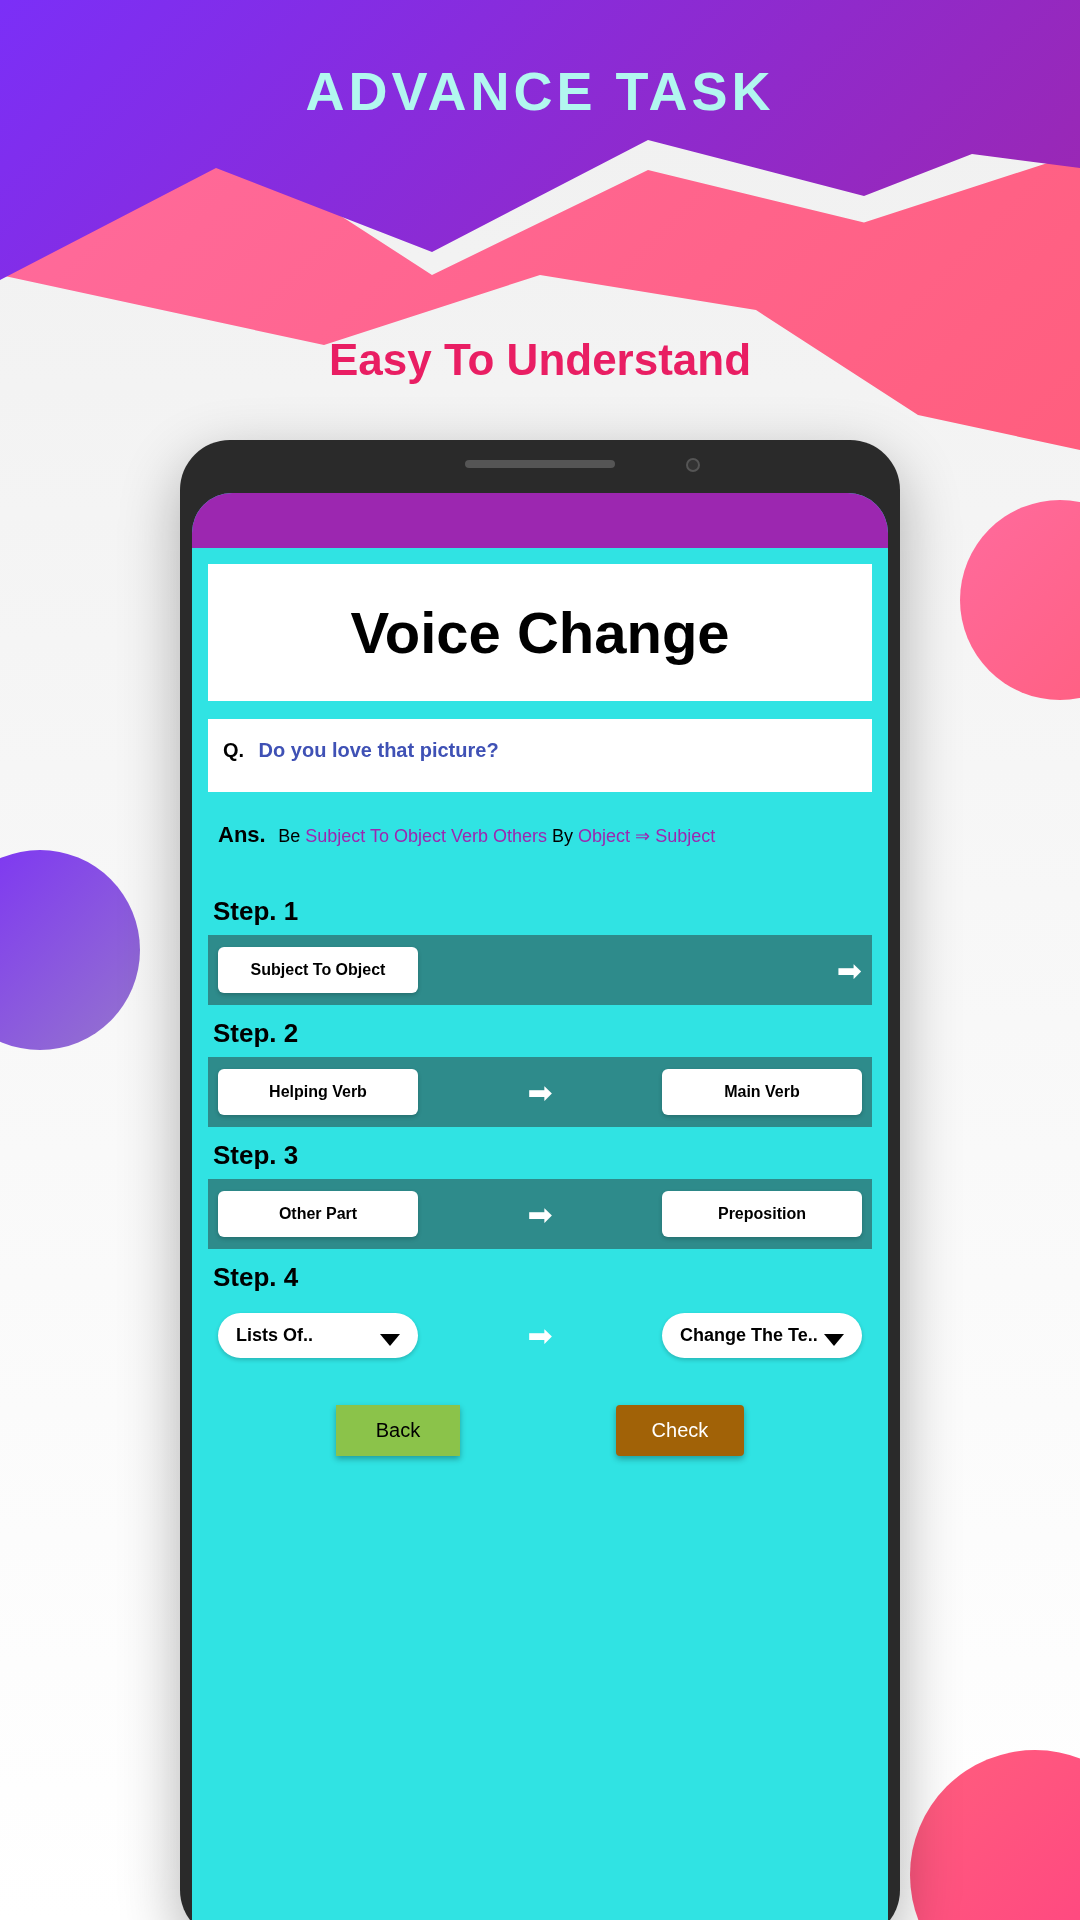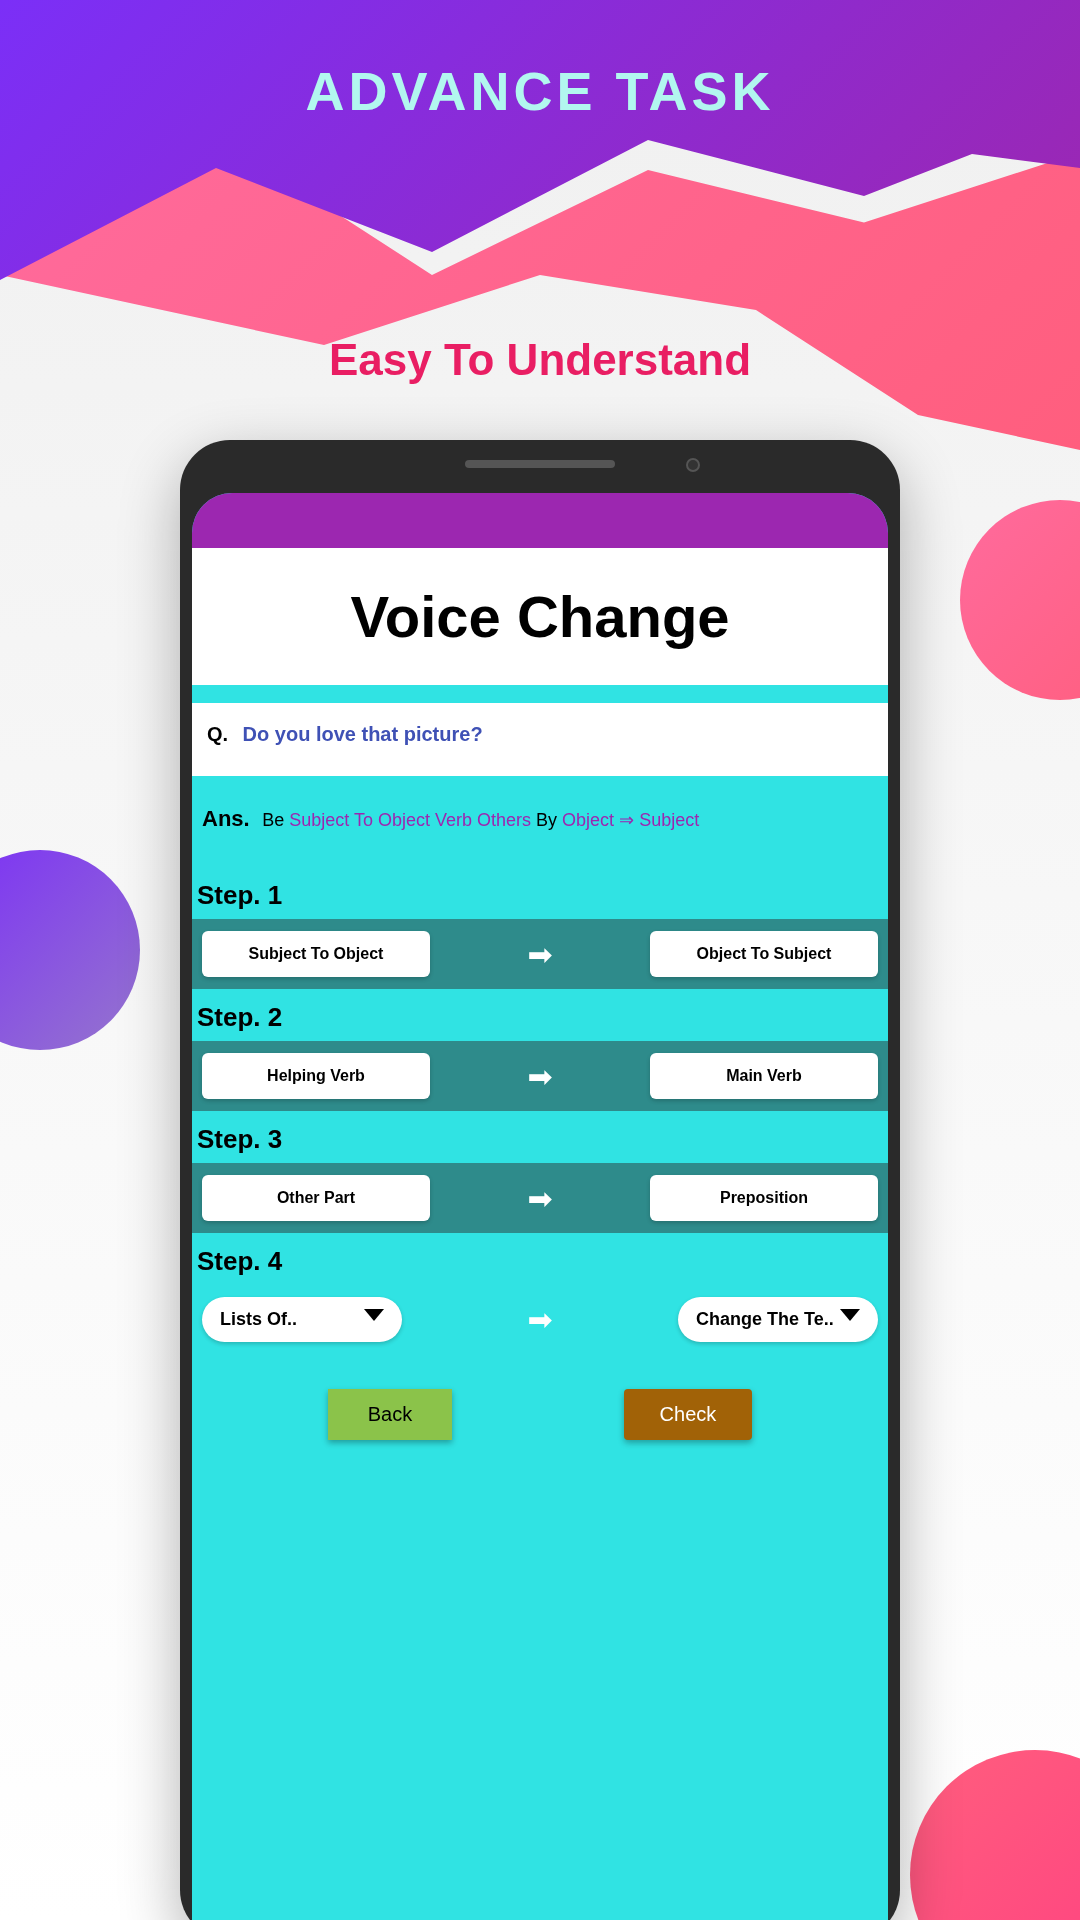--- a/index.html
+++ b/index.html
@@ -124,21 +124,21 @@
       overflow: hidden;
       position: relative;
       margin-top: 38px;
     }
     .app-bar {
       width: 100%;
       height: 55px;
       background: #9c27b0;
     }
     .app-content {
-      padding: 0;
+      padding: 16px;
       background: #30e3e3;
     }
     .title-card {
       background: white;
       padding: 35px 10px;
       text-align: center;
       margin-bottom: 18px;
     }
     .title-text {
       font-size: 58px;
@@ -189,34 +189,34 @@
       padding: 12px 10px;
       display: flex;
       align-items: center;
       justify-content: space-between;
       margin-bottom: 5px;
     }
     .step-btn {
       background: white;
       border-radius: 6px;
       padding: 14px 10px;
-      width: 228px;
+      width: 200px;
       text-align: center;
       font-size: 16px;
       font-weight: bold;
       color: #000;
       box-shadow: 0 2px 4px rgba(0,0,0,0.2);
     }
     .step-dropdown {
       background: white;
       border-radius: 25px;
       padding: 12px 18px;
       width: 200px;
       display: flex;
-      align-items: flex-start;
+      align-items: flex-end;
       justify-content: space-between;
       font-size: 18px;
       font-weight: bold;
       color: #000;
       box-shadow: 0 2px 4px rgba(0,0,0,0.2);
     }
     .arrow-icon {
       color: white;
       font-size: 30px;
     }
@@ -286,21 +286,20 @@
           <span>Subject To Object  Verb  Others</span>
           <span class="black">By</span>
           <span>Object ⇒ Subject</span>
         </span>
       </div>
 
       <div class="step-label">Step. 1</div>
       <div class="step-row">
         <div class="step-btn">Subject To Object</div>
         <div class="arrow-icon">➡</div>
-        <div class="step-btn">Object To Subject</div>
       </div>
 
       <div class="step-label">Step. 2</div>
       <div class="step-row">
         <div class="step-btn">Helping Verb</div>
         <div class="arrow-icon">➡</div>
         <div class="step-btn">Main Verb</div>
       </div>
 
       <div class="step-label">Step. 3</div>

